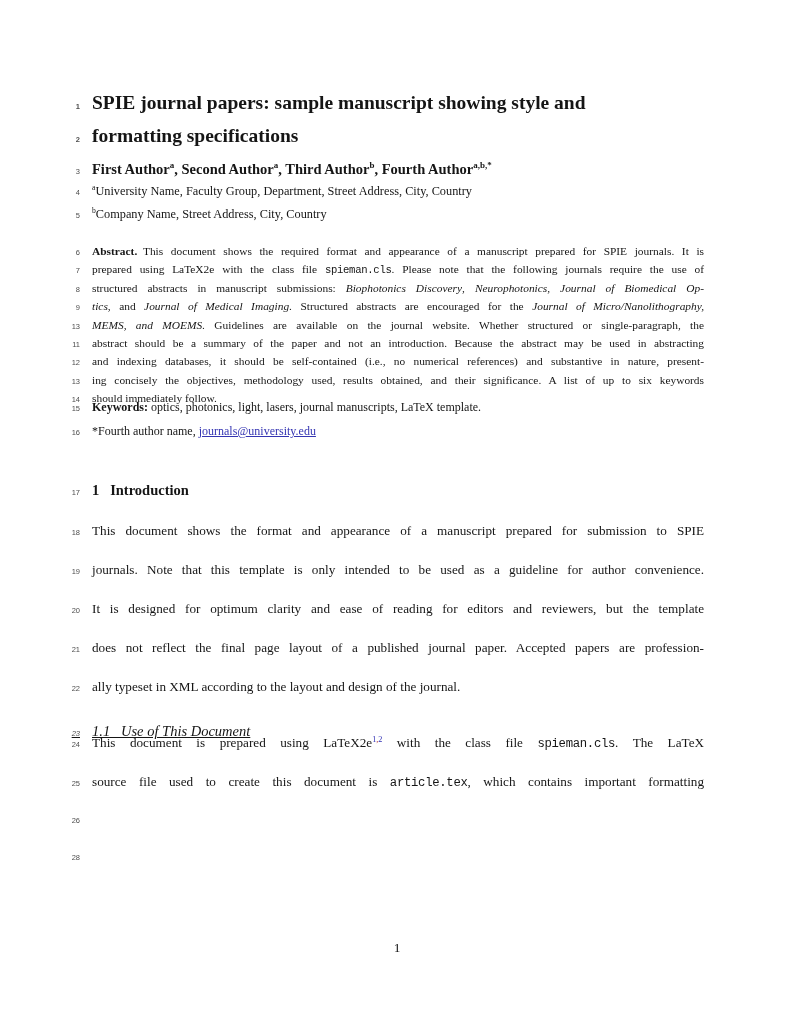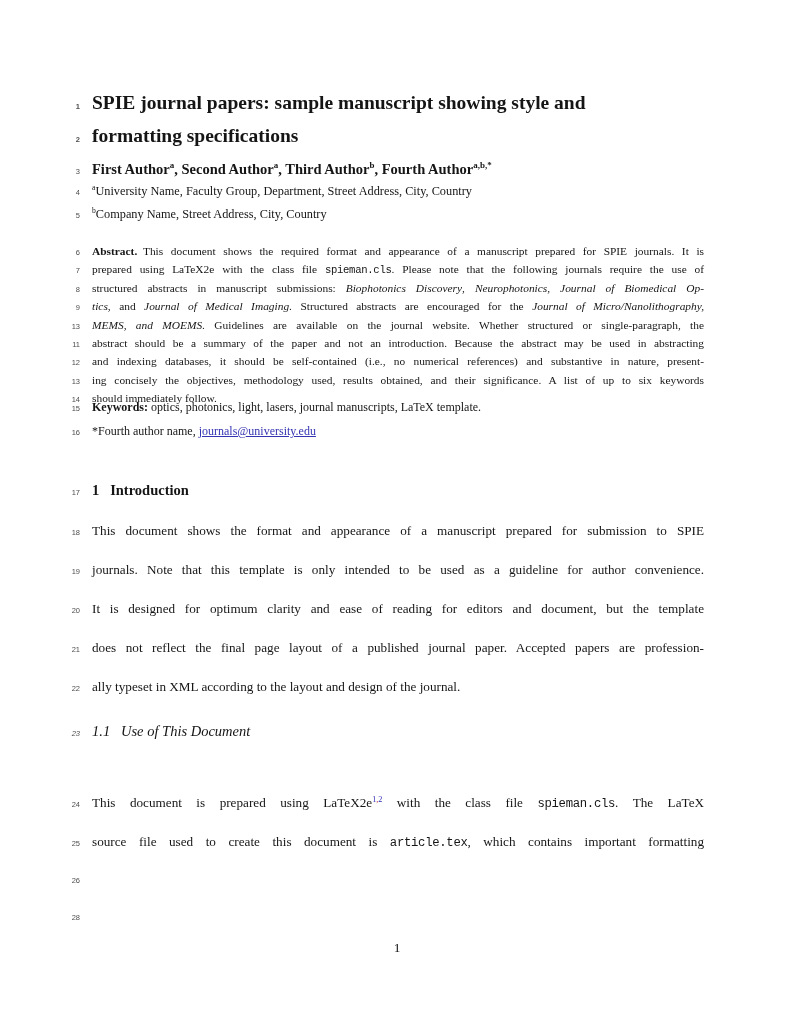--- a/index.html
+++ b/index.html
@@ -24,22 +24,22 @@
   .rcr { color:var(--citec,#b03030); }
 
   #b-title    { top:88px;  font-size:19.5px; line-height:29px; font-weight:bold; }
   #b-authors  { top:159px; font-size:14.5px; line-height:20px; }
   #b-affils   { top:181px; font-size:12.3px; line-height:21.5px; }
   #b-abstract { top:243px; font-size:11.4px; line-height:17.4px; }
   #b-keywords { top:398px; font-size:12px;   line-height:18px; }
   #b-contact  { top:422px; font-size:12px;   line-height:18px; }
   #b-sec1     { top:456px; font-size:14.5px; line-height:20px;margin-top:24px; }
   #b-para1    { top:512px; font-size:13.2px; line-height:37px; }
-  #b-sec11    { top:721px; font-size:14.5px; line-height:20px; font-style:italic; }
-  #b-para2    { top:784px; font-size:13.2px; line-height:37px; }
+  #b-sec11    { top:721px; font-size:14.5px; line-height:20px; font-style:italic;text-decoration:underline; }
+  #b-para2    { top:724px; font-size:13.2px; line-height:37px; }
   .pagenum {
     position:absolute; top:940px; left:0; width:794px; text-align:center;
     font-size:13.5px; color:#151515;
   }
 </style>
 </head>
 <body>
 
 <div class="page">
   <div class="block" id="b-title">
@@ -128,21 +128,21 @@
       <div class="line just">
         <span class="lineno">18</span>
         <span class="ltext"><span class="run">This document shows the format and appearance of a manuscript prepared for submission to SPIE</span></span>
       </div>
       <div class="line just">
         <span class="lineno">19</span>
         <span class="ltext"><span class="run">journals. Note that this template is only intended to be used as a guideline for author convenience.</span></span>
       </div>
       <div class="line just">
         <span class="lineno">20</span>
-        <span class="ltext"><span class="run">It is designed for optimum clarity and ease of reading for editors and document, but the template</span></span>
+        <span class="ltext"><span class="run">It is designed for optimum clarity and ease of reading for editors and reviewers, but the template</span></span>
       </div>
       <div class="line just">
         <span class="lineno">21</span>
         <span class="ltext"><span class="run">does not reflect the final page layout of a published journal paper. Accepted papers are profession-</span></span>
       </div>
       <div class="line">
         <span class="lineno">22</span>
         <span class="ltext"><span class="run">ally typeset in XML according to the layout and design of the journal.</span></span>
       </div>
     </div>

